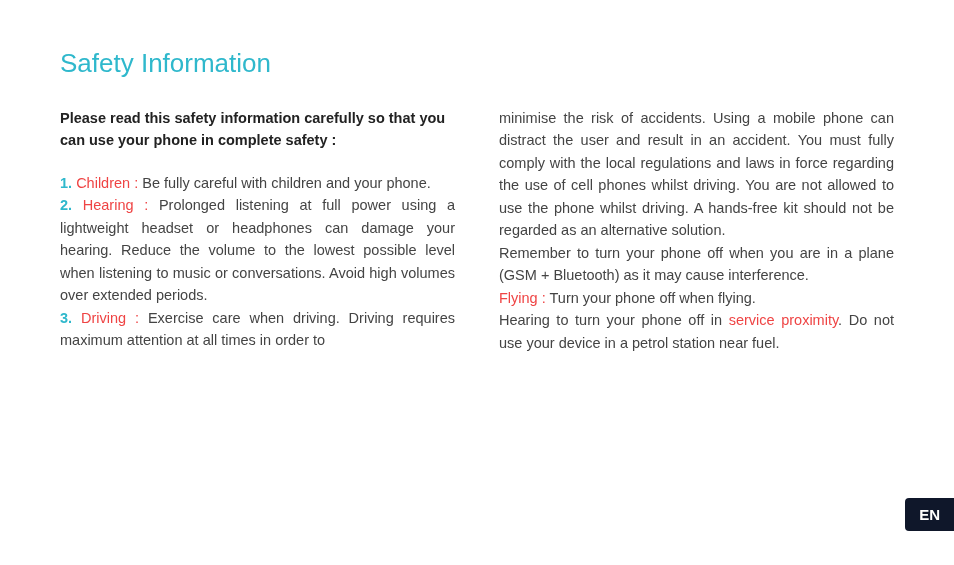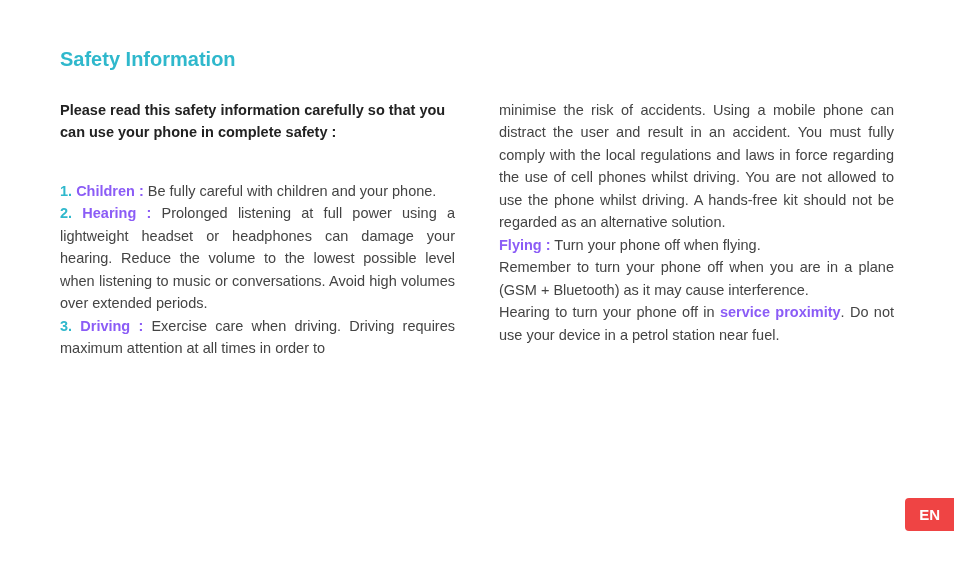--- a/index.html
+++ b/index.html
@@ -6,54 +6,54 @@
   body {
     width: 954px;
     height: 565px;
     font-family: Arial, Helvetica, sans-serif;
     background: #fff;
     position: relative;
     padding: 48px 60px 40px 60px;
   }
   h1.title {
     color: #2fb8cc;
-    font-size: 20px;
-    font-weight: 700;
+    font-size: 26px;
+    font-weight: 400;
     margin-bottom: 28px;
   }
   .columns {
     display: flex;
     gap: 44px;
   }
   .col {
     flex: 1;
     font-size: 14.5px;
     line-height: 1.55;
     color: #444;
     text-align: justify;
   }
   .intro {
     font-weight: bold;
     color: #222;
-    margin-bottom: 36px;
+    margin-bottom: 20px;
     text-align: left;
   }
   .num {
     color: #2fb8cc;
     font-weight: bold;
   }
   .label {
-    font-weight: bold;
-    color: #8b5cf6;
+    font-weight: normal;
+    color: #ef4444;
   }
   .lang-badge {
     position: absolute;
     right: 0;
     bottom: 34px;
-    background: #ef4444;
+    background: #0f172a;
     color: #fff;
     font-weight: bold;
     font-size: 15px;
     padding: 8px 14px;
     border-top-left-radius: 4px;
     border-bottom-left-radius: 4px;
   }
 </style>
 </head>
 <body>
@@ -72,23 +72,23 @@
       <span class="label">Hearing :</span><span> Prolonged listening at full power using a lightweight headset or headphones can damage your hearing. Reduce the volume to the lowest possible level when listening to music or conversations. Avoid high volumes over extended periods.</span>
     </p>
     <p>
       <span class="num">3.</span>
       <span class="label">Driving :</span><span> Exercise care when driving. Driving requires maximum attention at all times in order to </span>
     </p>
   </div>
 
   <div class="col">
     <p>minimise the risk of accidents. Using a mobile phone can distract the user and result in an accident. You must fully comply with the local regulations and laws in force regarding the use of cell phones whilst driving. You are not allowed to use the phone whilst driving. A hands-free kit should not be regarded as an alternative solution.</p>
+    <p>Remember to turn your phone off when you are in a plane (GSM + Bluetooth) as it may cause interference.</p>
     <p>
       <span class="label">Flying :</span><span> Turn your phone off when flying.</span>
     </p>
-    <p>Remember to turn your phone off when you are in a plane (GSM + Bluetooth) as it may cause interference.</p>
     <p>
       <span>Hearing to turn your phone off in </span><span class="label">service proximity</span><span>. Do not use your device in a petrol station near fuel.</span>
     </p>
   </div>
 </div>
 
 <div class="lang-badge">EN</div>
 
 </body></html>

